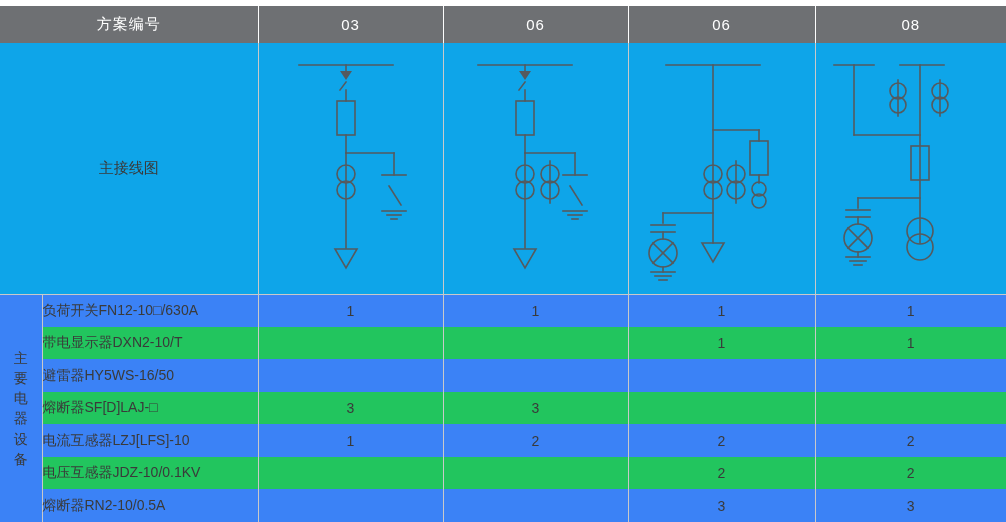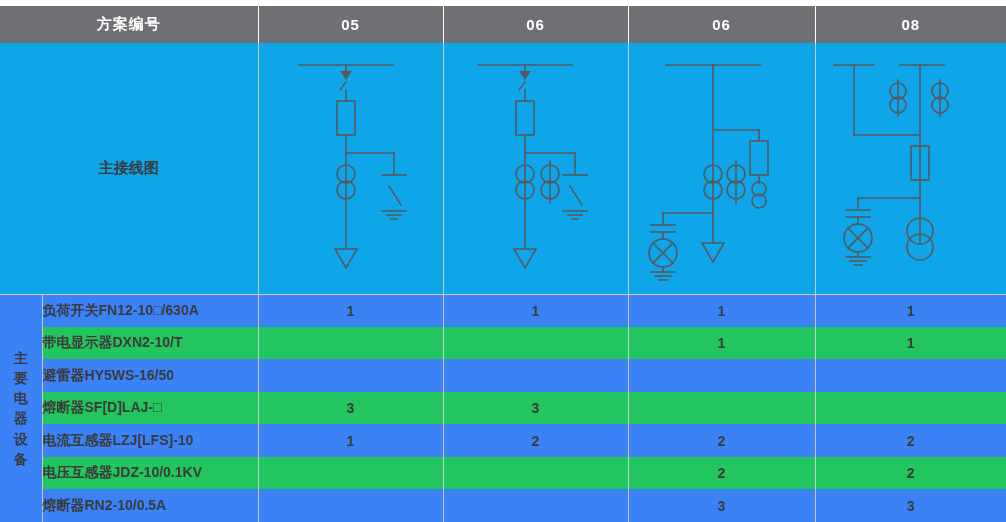--- a/index.html
+++ b/index.html
@@ -4,21 +4,21 @@
 <title>Switchgear Scheme Table</title>
 <style>
   html,body{margin:0;padding:0;}
   body{
     width:1006px;height:522px;
     background:#ffffff;
     font-family:"Liberation Sans","DejaVu Sans",sans-serif;
     color:#333333;
     overflow:hidden;
   }
-  .sheet{position:relative;width:855px;height:522px;box-sizing:border-box;font-weight:bold;}
+  .sheet{position:relative;width:855px;height:522px;box-sizing:border-box;}
 
   table.grid{
     border-collapse:collapse;
     table-layout:fixed;
     width:1006px;
     height:522px;
   }
   table.grid td{padding:0;margin:0;vertical-align:middle;}
 
   
@@ -101,21 +101,21 @@
     <col style="width:191px">
   </colgroup>
 
   <tbody>
         <tr>
     <td class="hdr-pad" colspan="6"></td>
   </tr>
 
   <tr>
     <td class="hdr" colspan="2">方案编号</td>
-    <td class="hdr">05</td>
+    <td class="hdr">03</td>
     <td class="hdr">06</td>
     <td class="hdr">06</td>
     <td class="hdr last">08</td>
   </tr>
 
   <tr class="diagband">
     <td class="diaglabel" colspan="2">主接线图</td>
 
     <td class="diagcell">
       <svg width="180" height="230" viewBox="0 0 180 230">

